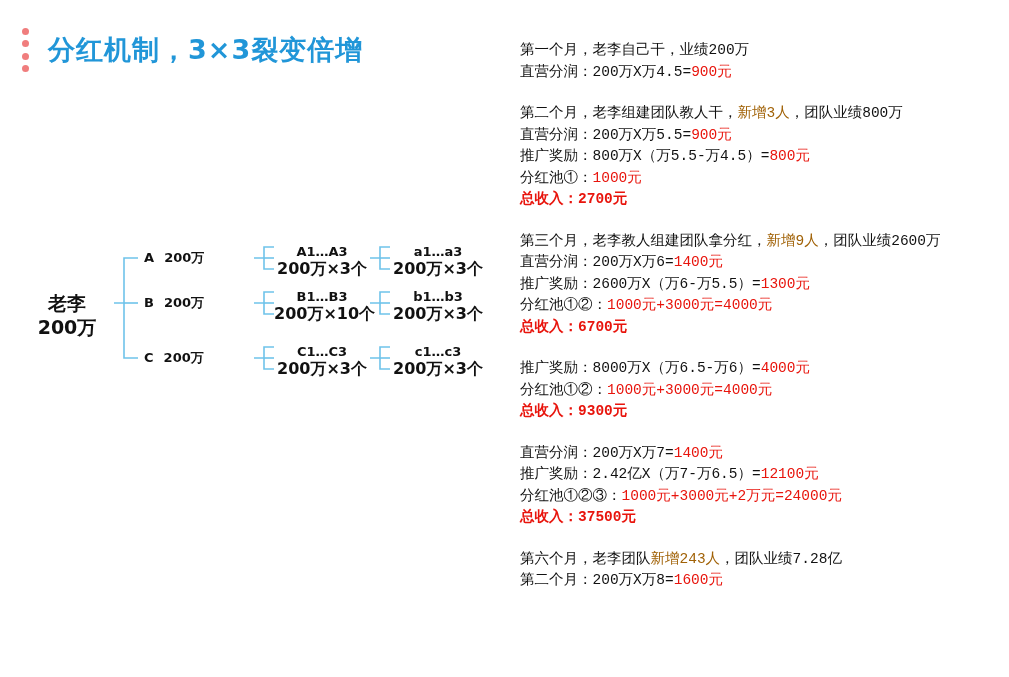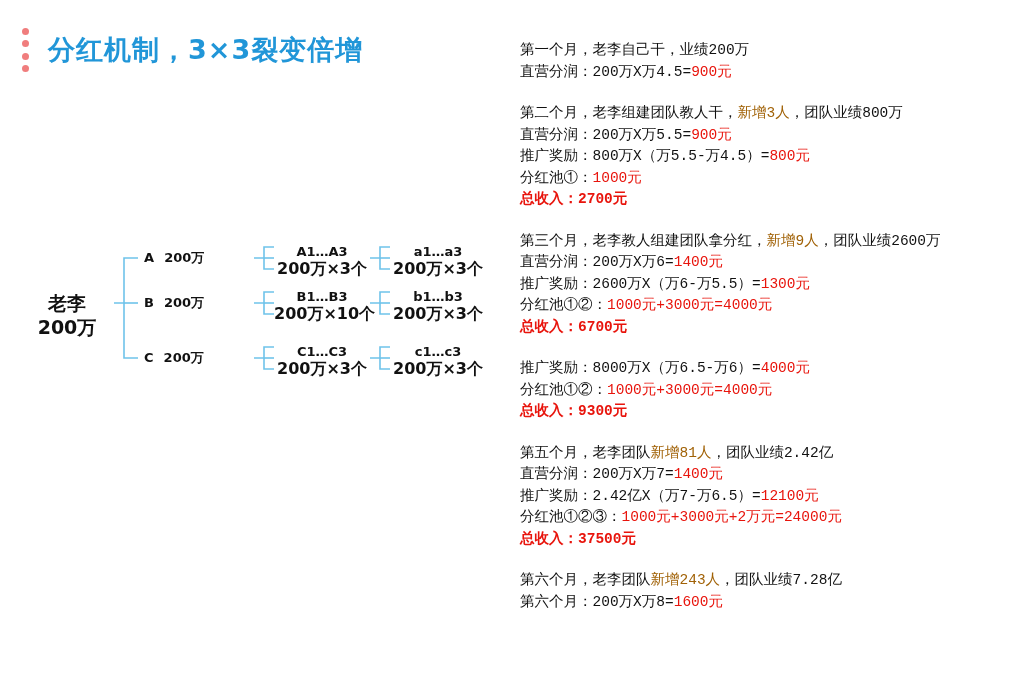--- a/index.html
+++ b/index.html
@@ -175,23 +175,22 @@
       <div class="ln"><span>推广奖励：2600万X（万6-万5.5）=</span><span class="red">1300元</span></div>
       <div class="ln"><span>分红池①②：</span><span class="red">1000元+3000元=4000元</span></div>
       <div class="ln"><span class="total">总收入：</span><span class="total">6700元</span></div>
     </div>
     <div class="block">
       <div class="ln"><span>推广奖励：8000万X（万6.5-万6）=</span><span class="red">4000元</span></div>
       <div class="ln"><span>分红池①②：</span><span class="red">1000元+3000元=4000元</span></div>
       <div class="ln"><span class="total">总收入：</span><span class="total">9300元</span></div>
     </div>
     <div class="block">
-      <div class="ln"><span>第五个月，老李团队</span><span class="blue">新增81人</span><span>，团队业绩2.42亿</span></div>
       <div class="ln"><span>直营分润：200万X万7=</span><span class="red">1400元</span></div>
       <div class="ln"><span>推广奖励：2.42亿X（万7-万6.5）=</span><span class="red">12100元</span></div>
       <div class="ln"><span>分红池①②③：</span><span class="red">1000元+3000元+2万元=24000元</span></div>
       <div class="ln"><span class="total">总收入：</span><span class="total">37500元</span></div>
     </div>
     <div class="block">
       <div class="ln"><span>第六个月，老李团队</span><span class="blue">新增243人</span><span>，团队业绩7.28亿</span></div>
-      <div class="ln"><span>第六个月：200万X万8=</span><span class="red">1600元</span></div>
+      <div class="ln"><span>第二个月：200万X万8=</span><span class="red">1600元</span></div>
     </div>
   </div>
 
 </body></html>

